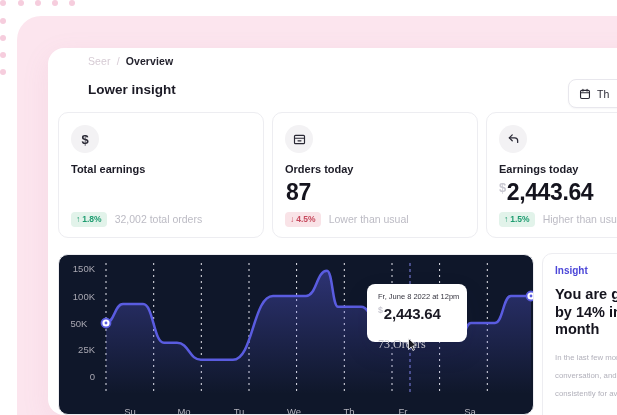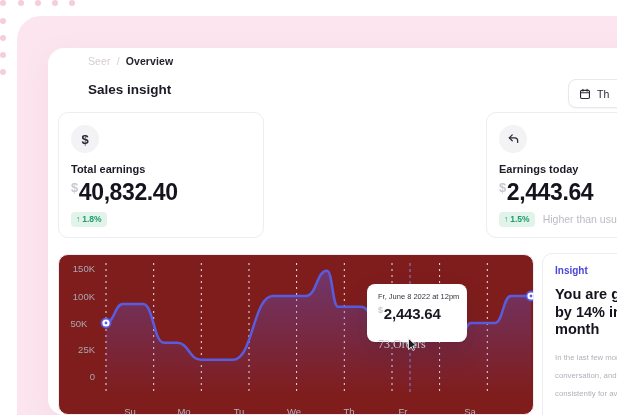--- a/index.html
+++ b/index.html
@@ -39,21 +39,21 @@
   .cur { font-size:13px; color:#c9c8d1; vertical-align:top; position:relative; top:1px;
          margin-right:1px; font-weight:600; }
   .card .meta { position:absolute; left:12px; top:99px; display:flex; align-items:center; gap:8px; }
   .badge { font-size:8.5px; font-weight:700; padding:3px 5px; border-radius:4px;
            display:flex; align-items:center; gap:2px; line-height:1; }
   .badge.up   { background:#e2f3ea; color:#1e9c70; }
   .badge.down { background:#f9e3e7; color:#c74b5e; }
   .sub { font-size:10.5px; color:#bcbbc4; }
 
   .chart-card { position:absolute; left:10px; top:206px; width:476px; height:161px;
-                background:#7f1d1d; border:1px solid #ededf1; border-radius:10px; overflow:hidden; }
+                background:#0f172a; border:1px solid #ededf1; border-radius:10px; overflow:hidden; }
   .chart-card svg.plot { position:absolute; left:0; top:0; }
   .ytick { position:absolute; width:32px; text-align:right; font-size:9.5px; color:#a9a8b2;
            transform:translateY(-50%); }
   .xtick { position:absolute; top:145px; font-size:9.5px; color:#b4b3bd; transform:translateX(-50%);margin-top:6px; }
 
   .tooltip { position:absolute; left:308px; top:29px; width:100px; height:58px;
              background:#fff; border-radius:8px; padding:8px 11px;
              box-shadow:0 10px 24px rgba(25,24,60,0.12), 0 1px 2px rgba(25,24,60,0.06); }
   .tt-date { font-size:7.5px; font-weight:400; color:#35343f; white-space:nowrap; }
   .tt-val { margin-top:4px; font-size:15px; font-weight:600; color:#1b1a24; letter-spacing:-0.2px; }
@@ -86,44 +86,61 @@
 <div class="pinkbg"></div>
 
 <div class="panel">
 
   <div class="crumbs">
     <span class="crumb-muted">Seer</span>
     <span class="crumb-sep">/</span>
     <span class="crumb-cur">Overview</span>
   </div>
 
-  <div class="title">Sales insight</div>
+  <div class="title">Lower insight</div>
 
   <button class="period-btn">
     <span style="display:flex">
       <svg width="12" height="12" viewBox="0 0 14 14" fill="none" stroke="#2a2935" stroke-width="1.3" stroke-linecap="round">
         <rect x="1.8" y="2.8" width="10.4" height="9.4" rx="1.4"></rect>
         <path d="M1.8 5.6h10.4M4.6 1.4v2.2M9.4 1.4v2.2"></path>
       </svg>
     </span>
     <span>Th</span>
   </button>
 
   <div class="card" style="left:10px">
     <div class="ic">$</div>
     <div class="lbl">Total earnings</div>
-    <div class="val"><span class="cur">$</span><span>40,832.40</span></div>
     <div class="meta">
       <span class="badge up">
           <span>↑</span>
           <span>1.8%</span>
         </span>
-    </div>
-  </div>
-
+      <span class="sub">32,002 total orders</span>
+    </div>
+  </div>
+
+  <div class="card" style="left:224px">
+    <div class="ic">
+      <svg width="15" height="15" viewBox="0 0 18 18" fill="none" stroke="#2a2935" stroke-width="1.4" stroke-linecap="round">
+        <rect x="3" y="4" width="12" height="10" rx="1.2"></rect>
+          <path d="M3 7.5h12M7.2 10.6h3.6"></path>
+      </svg>
+    </div>
+    <div class="lbl">Orders today</div>
+    <div class="val"><span class="cur"></span><span>87</span></div>
+    <div class="meta">
+      <span class="badge down">
+          <span>↓</span>
+          <span>4.5%</span>
+        </span>
+      <span class="sub">Lower than usual</span>
+    </div>
+  </div>
 
   <div class="card" style="left:438px">
     <div class="ic">
       <svg width="15" height="15" viewBox="0 0 18 18" fill="none" stroke="#2a2935" stroke-width="1.5" stroke-linecap="round" stroke-linejoin="round">
         <path d="M7.5 3.5 4 7l3.5 3.5"></path>
           <path d="M4 7h6.5c2 0 3.5 1.5 3.5 3.5v2"></path>
       </svg>
     </div>
     <div class="lbl">Earnings today</div>
     <div class="val"><span class="cur">$</span><span>2,443.64</span></div>

